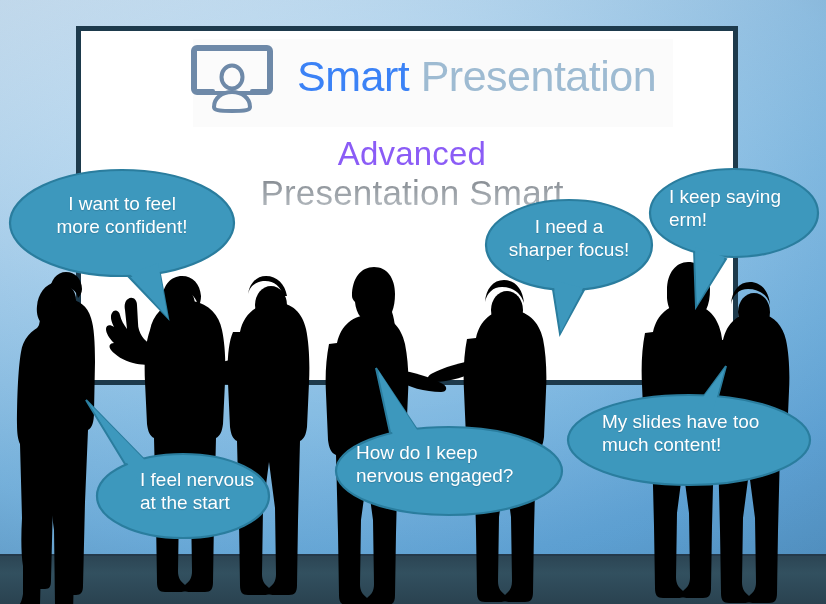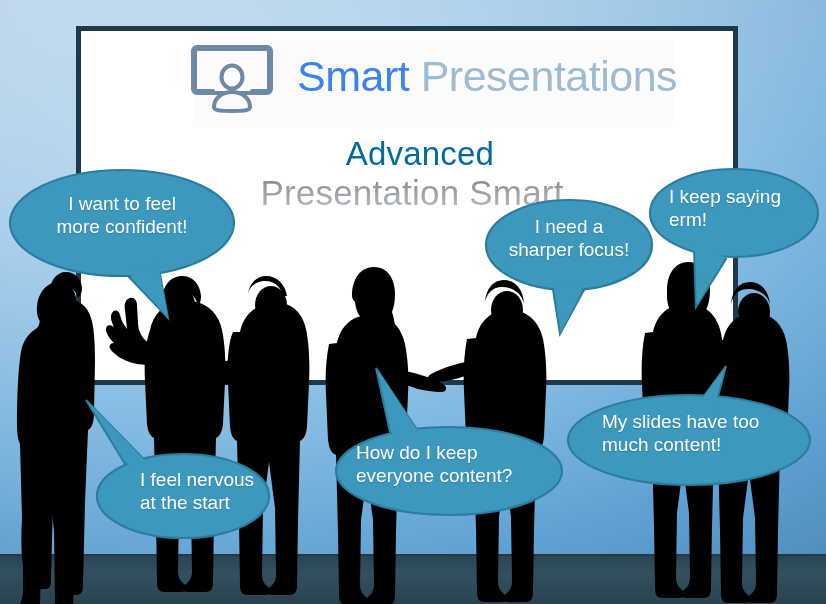--- a/index.html
+++ b/index.html
@@ -78,25 +78,25 @@
     letter-spacing: -0.5px;
     white-space: nowrap;
     line-height: 1;
     font-weight: 300;
   }
   .logo-text .w1 { color: #3b82f6; text-align: right; }
   .logo-text .w2 { color: #9ebbd2; }
 
   .title-advanced {
     position: absolute;
-    left: 8px; top: 104px;
+    left: 0; top: 104px;
     width: 662px;
     text-align: center;
     font-size: 33px;
-    color: #0369a1;
+    color: #8b5cf6;
     letter-spacing: 0.2px;
   }
   .title-skills {
     position: absolute;
     left: 0; top: 142px;
     width: 662px;
     text-align: center;
     font-size: 35px;
     letter-spacing: 0.2px;
     background: linear-gradient(180deg, #7c8187 0%, #9aa0a6 45%, #b9bfc4 100%);
@@ -143,21 +143,21 @@
     <div class="board-logo-band"></div>
 
     <div class="logo-wrap">
       <svg class="logo-mark" viewBox="0 0 86 74">
         <path d="M6 10 h74 v42 h-17 M24 52 H6 V10" fill="none" stroke="#6e89a8" stroke-width="4" stroke-linecap="round" stroke-linejoin="round"></path>
         <rect x="4" y="8" width="78" height="46" rx="4" ry="4" fill="none" stroke="#6e89a8" stroke-width="4"></rect>
         <ellipse cx="43" cy="38" rx="10.5" ry="11.5" fill="#fbfbfb" stroke="#6e89a8" stroke-width="4"></ellipse>
         <path d="M25 68 c0 -9 8 -15 18 -15 c10 0 18 6 18 15 c0 3 -4 4 -18 4 c-14 0 -18 -1 -18 -4 z" fill="#fbfbfb" stroke="#6e89a8" stroke-width="4" stroke-linejoin="round"></path>
       </svg>
       <div class="logo-text">
-        <span class="w1">Smart</span><span>&nbsp;</span><span class="w2">Presentations</span>
+        <span class="w1">Smart</span><span>&nbsp;</span><span class="w2">Presentation</span>
       </div>
     </div>
 
     <div class="title-advanced">Advanced</div>
     <div class="title-skills">Presentation Smart</div>
   </div>
 
   <div class="people">
     <svg width="826" height="604" viewBox="0 0 826 604">
       <g fill="#000000">
@@ -313,21 +313,21 @@
 erm!</div>
   </div>
 
   <div class="bubble" style="left:334px; top:424px; width:230px; height:94px;">
     <svg width="230" height="110" viewBox="0 0 230 110">
       <path d="M62 36 L42 -56 L106 40 Z" fill="#3d98bd" stroke="#2a7d9e" stroke-width="2"></path>
       <ellipse cx="115" cy="47" rx="113" ry="44" fill="#3d98bd" stroke="#2a7d9e" stroke-width="2.2"></ellipse>
       <path d="M64 34 L44 -54 L104 38 Z" fill="#3d98bd" stroke="none"></path>
     </svg>
     <div class="btext" style="left:22px; top:17px; width:196px; text-align:left;">How do I keep
-everyone content?</div>
+nervous engaged?</div>
   </div>
 
   <div class="bubble" style="left:96px; top:452px; width:178px; height:86px;">
     <svg width="178" height="110" viewBox="0 0 178 110">
       <path d="M40 30 L-10 -52 L76 36 Z" fill="#3d98bd" stroke="#2a7d9e" stroke-width="2"></path>
       <ellipse cx="87" cy="44" rx="86" ry="42" fill="#3d98bd" stroke="#2a7d9e" stroke-width="2.2"></ellipse>
       <path d="M42 28 L-8 -50 L74 34 Z" fill="#3d98bd" stroke="none"></path>
     </svg>
     <div class="btext" style="left:20px; top:16px; width:150px; text-align:left;margin-left:24px;">I feel nervous
 at the start</div>

